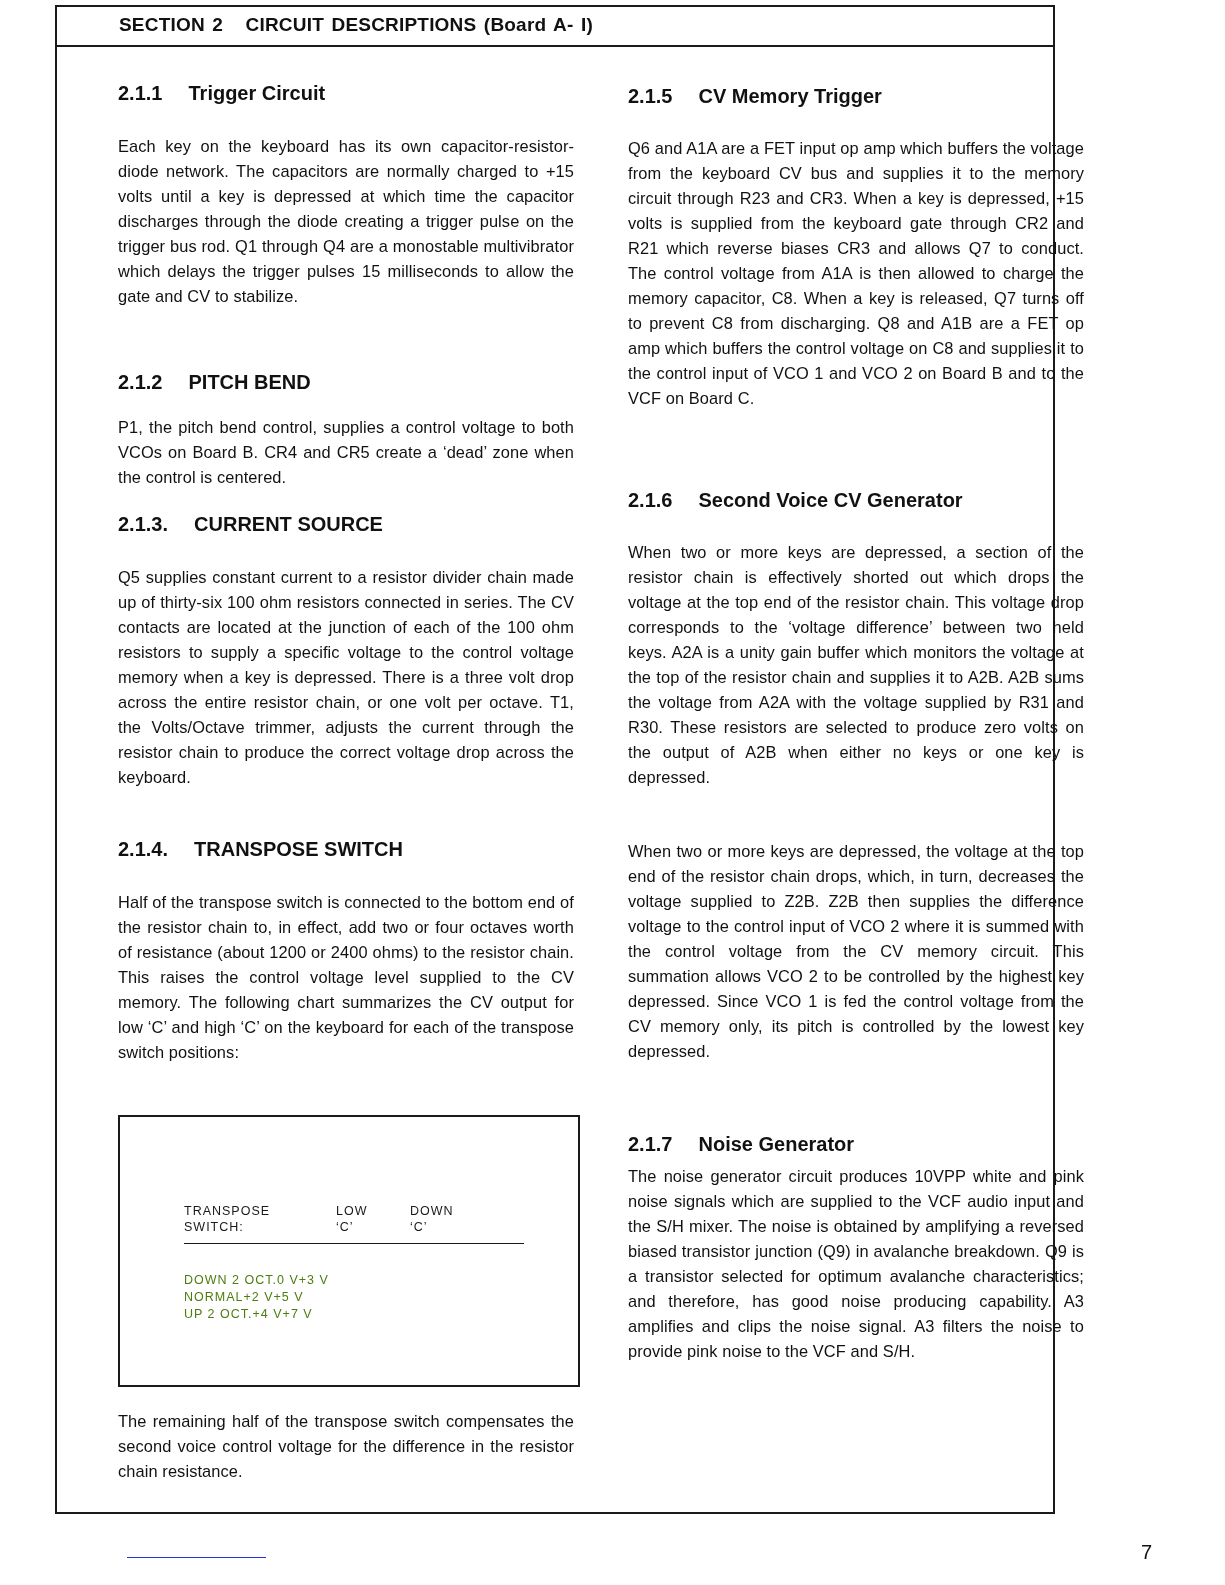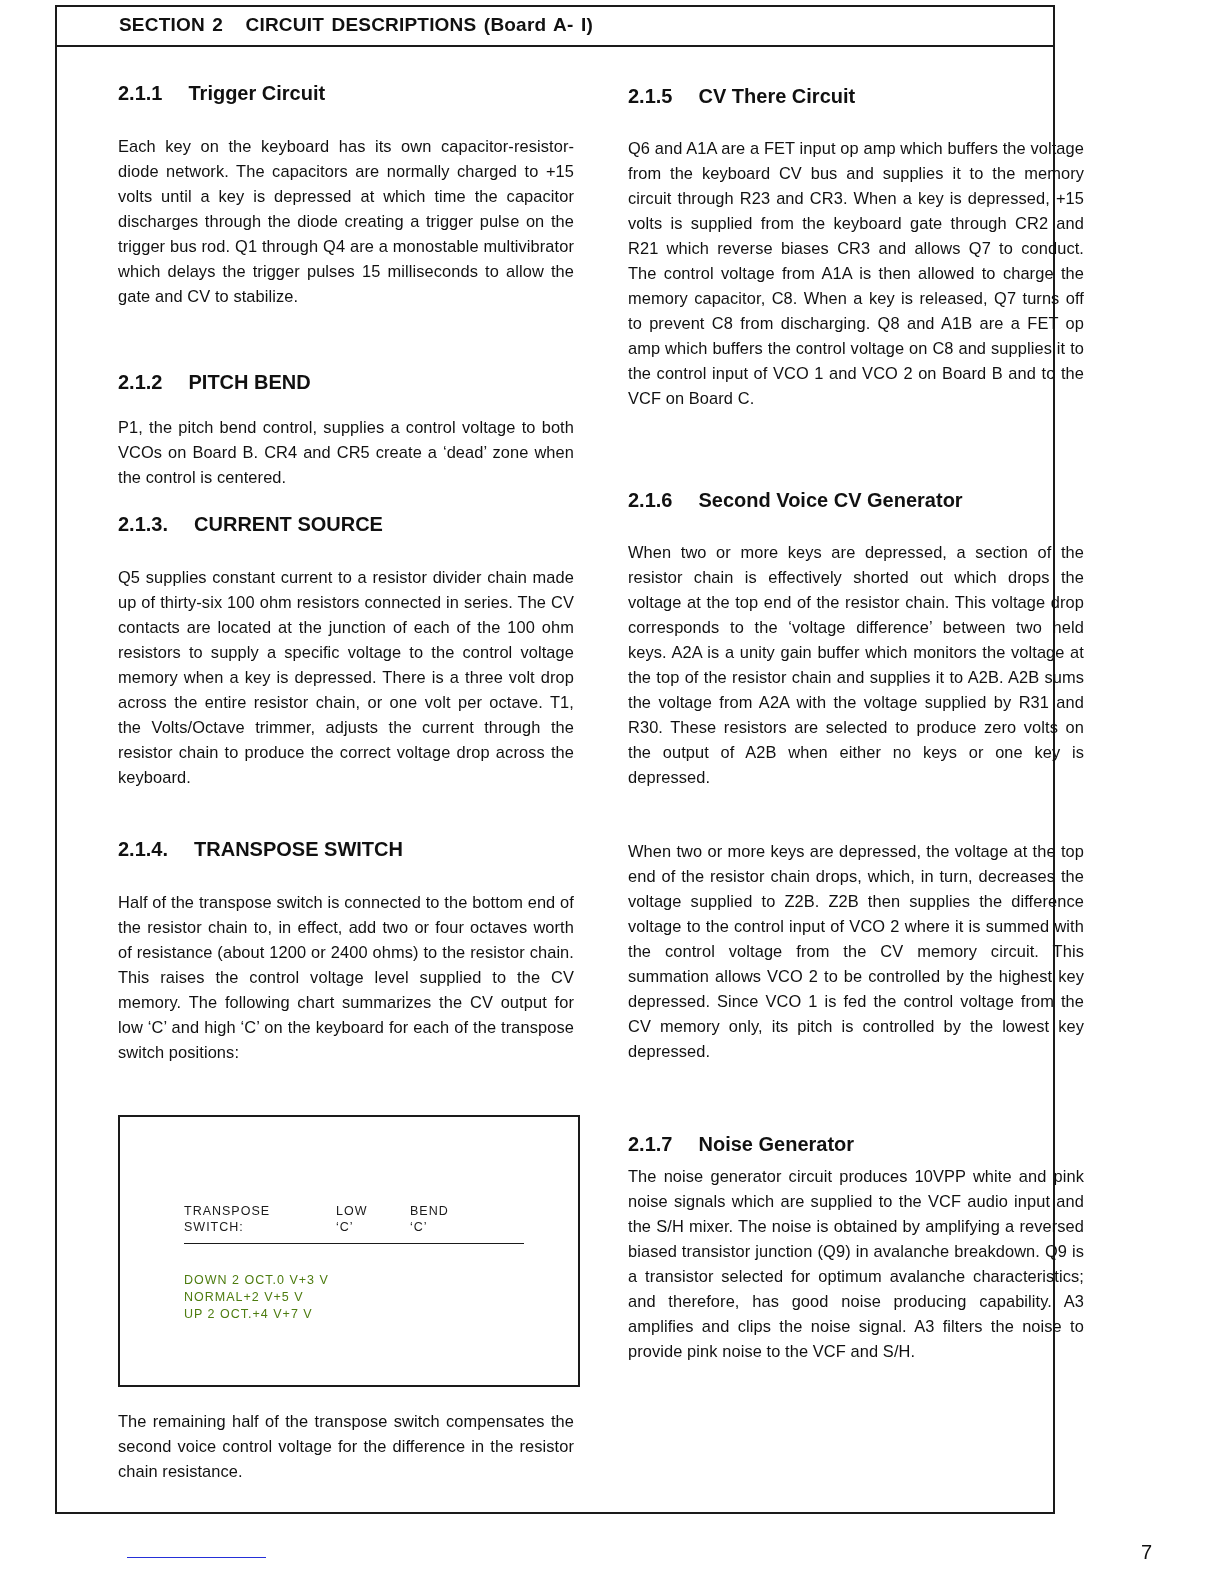--- a/index.html
+++ b/index.html
@@ -155,21 +155,21 @@
   <div class="tbl-head">
     <div class="cell c1">
       <div>TRANSPOSE</div>
       <div>SWITCH:</div>
     </div>
     <div class="cell c2">
       <div>LOW</div>
       <div>‘C’</div>
     </div>
     <div class="cell c3">
-      <div>BEND</div>
+      <div>DOWN</div>
       <div>‘C’</div>
     </div>
   </div>
 </div>
 <div class="tbl-rule"></div>
 <div class="tbl-body">
   <div class="tbl-row">
     <div class="c1">DOWN 2 OCT.</div>
     <div class="c2">0 V</div>
     <div class="c3">+3 V</div>
@@ -180,21 +180,21 @@
     <div class="c3">+5 V</div>
   </div>
   <div class="tbl-row">
     <div class="c1">UP 2 OCT.</div>
     <div class="c2">+4 V</div>
     <div class="c3">+7 V</div>
   </div>
 </div>
 
 <div class="column col-right">
-  <div class="heading" style="top:85px;"><span class="num">2.1.5</span><span>CV There Circuit</span></div>
+  <div class="heading" style="top:85px;"><span class="num">2.1.5</span><span>CV Memory Trigger</span></div>
   <div class="para" style="top:136px;">Q6 and A1A are a FET input op amp which buffers the voltage from the keyboard CV bus and supplies it to the memory circuit through R23 and CR3. When a key is depressed, +15 volts is supplied from the keyboard gate through CR2 and R21 which reverse biases CR3 and allows Q7 to conduct.  The control voltage from A1A is then allowed to charge the memory capacitor, C8.  When a key is released, Q7 turns off to prevent C8 from discharging.  Q8 and A1B are a FET op amp which buffers the control voltage on C8 and supplies it to the control input of VCO 1 and VCO 2 on Board B and to the VCF on Board C.</div>
 
   <div class="heading" style="top:489px;"><span class="num">2.1.6</span><span>Second Voice CV Generator</span></div>
   <div class="para" style="top:540px;">When two or more keys are depressed, a section of the resistor chain is effectively shorted out which drops the voltage at the top end of the resistor chain. This voltage drop corresponds to the ‘voltage difference’ between two held keys.  A2A is a unity gain buffer which monitors the voltage at the top of the resistor chain and supplies it to A2B.  A2B sums the voltage from A2A with the voltage supplied by R31 and R30.  These resistors are selected to produce zero volts on the output of A2B when either no keys or one key is depressed.</div>
   <div class="para" style="top:839px;">When two or more keys are depressed, the voltage at the top end of the resistor chain drops, which, in turn, decreases the voltage supplied to Z2B.  Z2B then supplies the difference voltage to the control input of VCO 2 where it is summed with the control voltage from the CV memory circuit.  This summation allows VCO 2 to be controlled by the highest key depressed.  Since VCO 1 is fed the control voltage from the CV memory only, its pitch is controlled by the lowest key depressed.</div>
 
   <div class="heading" style="top:1112px;margin-top:21px;"><span class="num">2.1.7</span><span>Noise Generator</span></div>
   <div class="para" style="top:1164px;">The noise generator circuit produces 10VPP white and pink noise signals which are supplied to the VCF audio input and the S/H mixer.  The noise is obtained by amplifying a reversed biased transistor junction (Q9) in avalanche breakdown.  Q9 is a transistor selected for optimum avalanche characteristics; and therefore, has good noise producing capability.  A3 amplifies and clips the noise signal.  A3 filters the noise to provide pink noise to the VCF and S/H.</div>
 </div>
 

